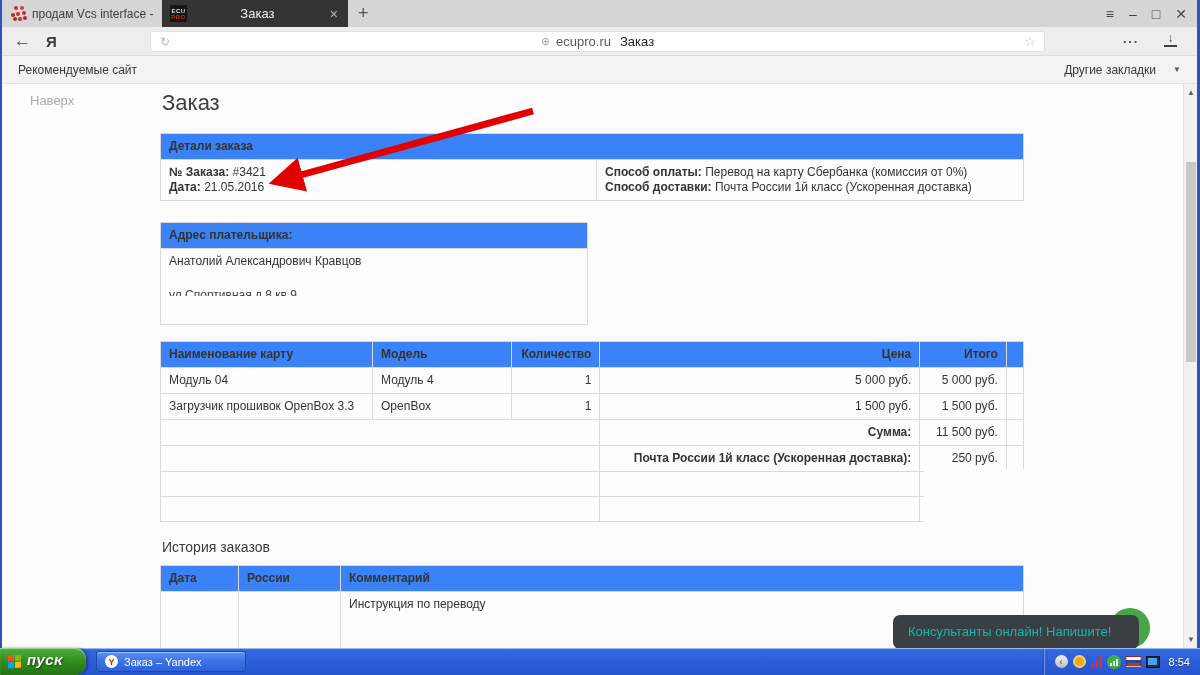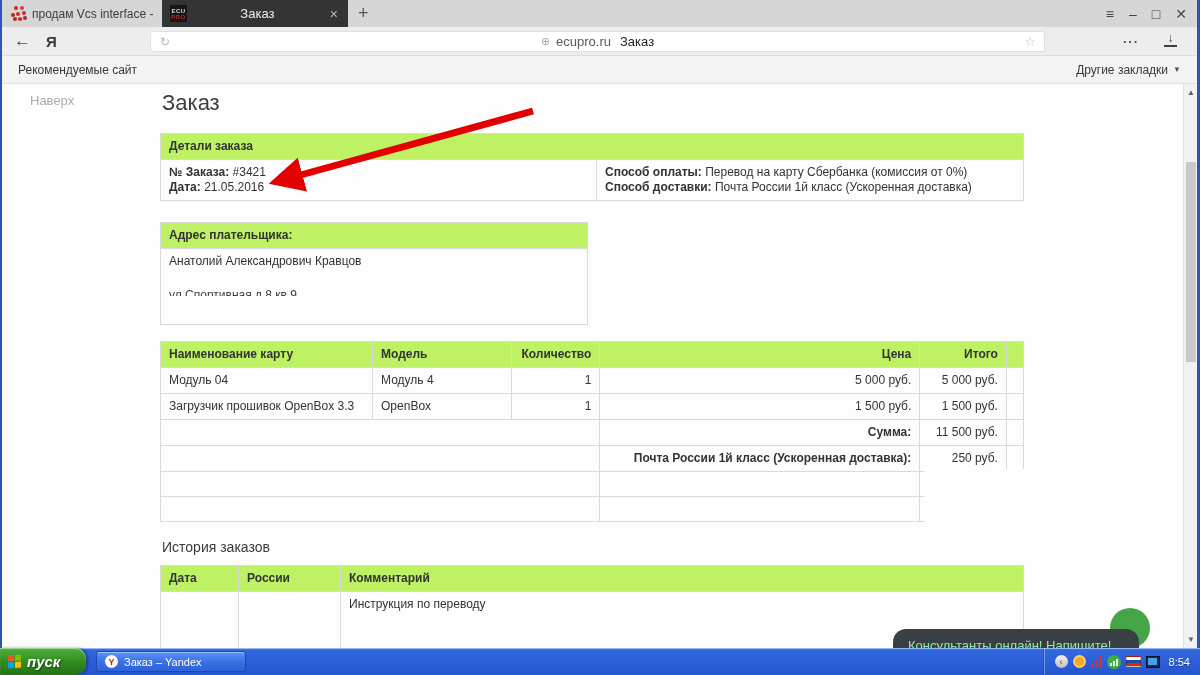--- a/index.html
+++ b/index.html
@@ -39,32 +39,32 @@
   .ab-globe{color:#a9a9a9;font-size:11px;margin-right:6px;}
   .ab-domain{color:#5a5a5a;font-size:13px;}
   .ab-path{color:#222;font-size:13px;margin-left:9px;}
   .nav-more{position:absolute;right:58px;top:7px;color:#4a4a4a;font-size:13px;font-weight:bold;letter-spacing:1px;}
   .nav-dl{position:absolute;right:20px;top:5px;color:#3e3e3e;font-size:12px;width:13px;text-align:center;
           border-bottom:2px solid #3e3e3e;line-height:13px;}
 
   .bookmarksbar{height:28px;background:#f3f3f3;border-bottom:1px solid #e2e2e2;flex:none;
                 display:flex;align-items:center;justify-content:space-between;padding:0 16px;
                 font-size:12px;color:#383838;}
-  .bm-right{display:flex;align-items:center;gap:5px;}
+  .bm-right{display:flex;align-items:center;gap:17px;}
   .bm-caret{font-size:8px;color:#555;}
 
   
   .viewport{flex:1;position:relative;background:#fdfdfd;overflow:hidden;}
   .back-top{position:absolute;left:28px;top:9px;color:#ababab;font-size:13px;}
   .content{position:absolute;left:158px;top:4px;width:864px;color:#333;font-size:12px;}
   .page-title{font-size:22px;color:#3d3d3d;margin:2px 0 17px 2px;font-weight:normal;}
 
   table{border-collapse:collapse;font-size:12px;color:#333;}
   th,td{border:1px solid #d9d9d9;padding:5px 8px;text-align:left;vertical-align:top;line-height:15px;}
-  th{background:#bef264;font-weight:bold;}
+  th{background:#3b82f6;font-weight:bold;}
   .b{font-weight:bold;}
   .r{text-align:right;}
 
   .detbl{width:864px;margin-bottom:21px;}
   .detbl .cl{width:436px;}
 
   .addr-row{display:flex;gap:8px;margin-bottom:16px;}
   .addrtbl{flex:none;}
   .addrtbl.left{width:428px;}
   .addrtbl.right{width:428px;}
@@ -82,41 +82,41 @@
   .history .c1{width:78px;}
   .history .c2{width:102px;}
   .history td{height:70px;}
 
   
   .arrow-svg{position:absolute;left:0;top:0;pointer-events:none;z-index:5;}
 
   
   .chat-green{position:absolute;left:1108px;top:524px;width:40px;height:40px;border-radius:50%;
               background:#46a546;z-index:6;}
-  .chat-bubble{position:absolute;left:891px;top:545px;width:246px;height:34px;background:#3a3f44;
-               border-radius:13px;color:#86efac;font-size:13px;line-height:34px;padding-left:15px;z-index:7;}
+  .chat-bubble{position:absolute;left:891px;top:531px;width:246px;height:34px;background:#3a3f44;
+               border-radius:7px;color:#14b8a6;font-size:13px;line-height:34px;padding-left:15px;z-index:7;}
 
   
   .scrollbar{position:absolute;right:0;top:0;bottom:0;width:14px;background:#f1f1f1;
              border-left:1px solid #e0e0e0;z-index:8;}
   .sb-arrow{position:absolute;left:0;width:14px;text-align:center;font-size:8px;color:#606060;}
   .sb-up{top:4px;} .sb-down{bottom:4px;}
   .sb-thumb{position:absolute;left:2px;top:78px;width:10px;height:200px;background:#c9c9c9;}
 
   
   .taskbar{position:absolute;left:0;right:0;bottom:0;height:27px;
            background:linear-gradient(#4a86ee 0%,#3268de 8%,#2b5cd7 60%,#2456cd 100%);
            box-shadow:inset 0 1px 0 rgba(255,255,255,.45);display:flex;align-items:center;}
   .startbtn{height:27px;width:86px;display:flex;align-items:center;gap:6px;padding-left:8px;
             background:linear-gradient(#4fae3c,#2f8a1f 55%,#247116);border-radius:0 11px 11px 0;
             box-shadow:inset 0 1px 1px rgba(255,255,255,.5),2px 0 3px rgba(0,0,0,.35);}
   .winflag{display:grid;grid-template-columns:6px 6px;grid-template-rows:6px 6px;gap:1px;transform:skewY(-4deg);}
   .winflag span:nth-child(1){background:#f35325;} .winflag span:nth-child(2){background:#81bc06;}
   .winflag span:nth-child(3){background:#05a6f0;} .winflag span:nth-child(4){background:#ffba08;}
-  .start-label{color:#fff;font-weight:bold;font-style:italic;font-size:15px;text-shadow:1px 1px 2px rgba(0,0,0,.5);}
+  .start-label{color:#fff;font-weight:bold;font-style:italic;font-size:15px;text-shadow:1px 1px 2px rgba(0,0,0,.5);font-family:Liberation Mono, monospace;}
   .taskbtn{height:21px;margin-left:10px;width:150px;display:flex;align-items:center;gap:6px;padding:0 8px;
            background:linear-gradient(#5a95f7,#3a71e4 50%,#2e62d9);border:1px solid #1e47b0;border-radius:3px;
            box-shadow:inset 0 1px 0 rgba(255,255,255,.4);color:#fff;font-size:11px;white-space:nowrap;overflow:hidden;}
   .y-ico{width:13px;height:13px;border-radius:50%;background:#fff;color:#d11717;font-size:9px;font-weight:bold;
          display:flex;align-items:center;justify-content:center;flex:none;}
   .tray{margin-left:auto;height:27px;display:flex;align-items:center;gap:5px;padding:0 10px 0 10px;
         border-left:1px solid rgba(255,255,255,.35);box-shadow:-1px 0 0 rgba(0,0,0,.15);}
   .tr-chev{width:13px;height:13px;border-radius:50%;background:linear-gradient(#f2f2f2,#bfbfbf);
            color:#444;font-size:9px;display:flex;align-items:center;justify-content:center;}
   .tr-punto{width:13px;height:13px;border-radius:50%;background:#f5a623;border:2px solid #fbd06e;}

